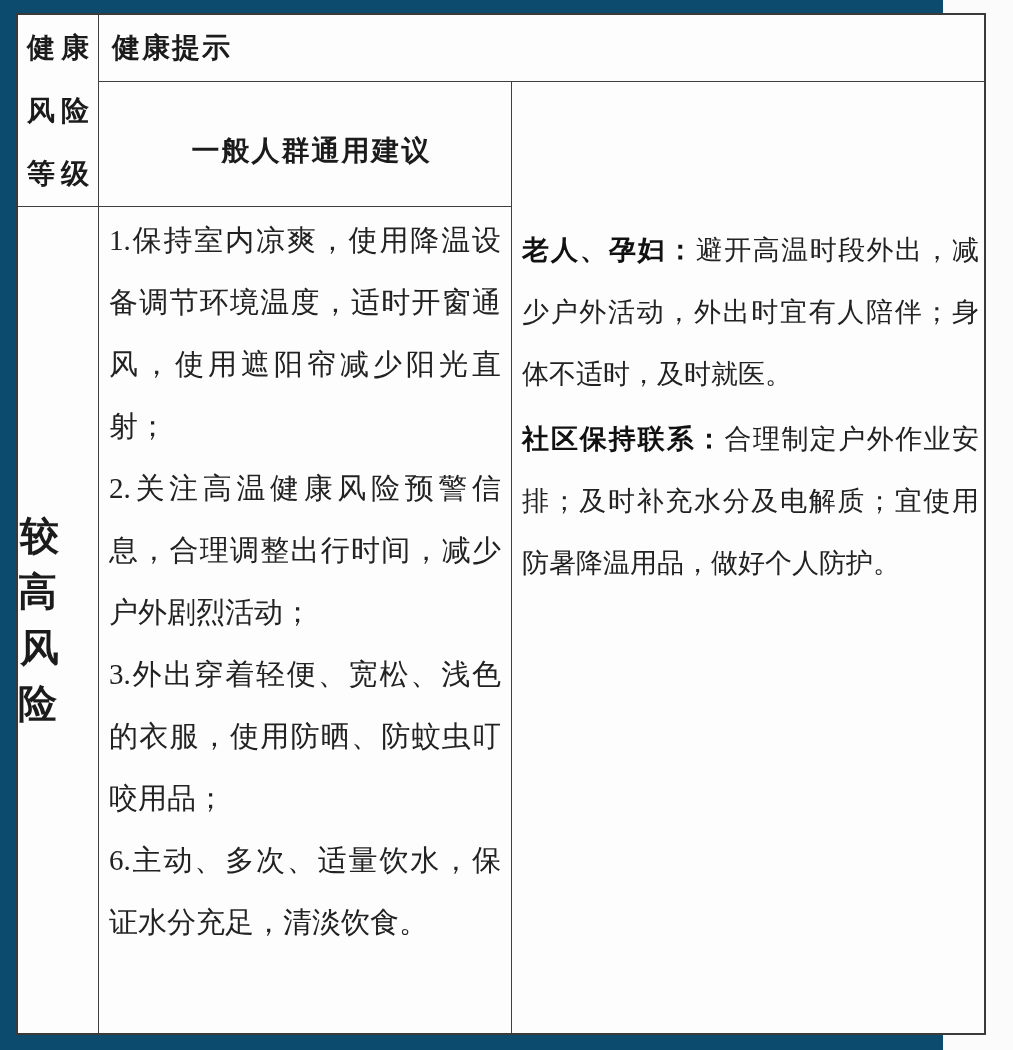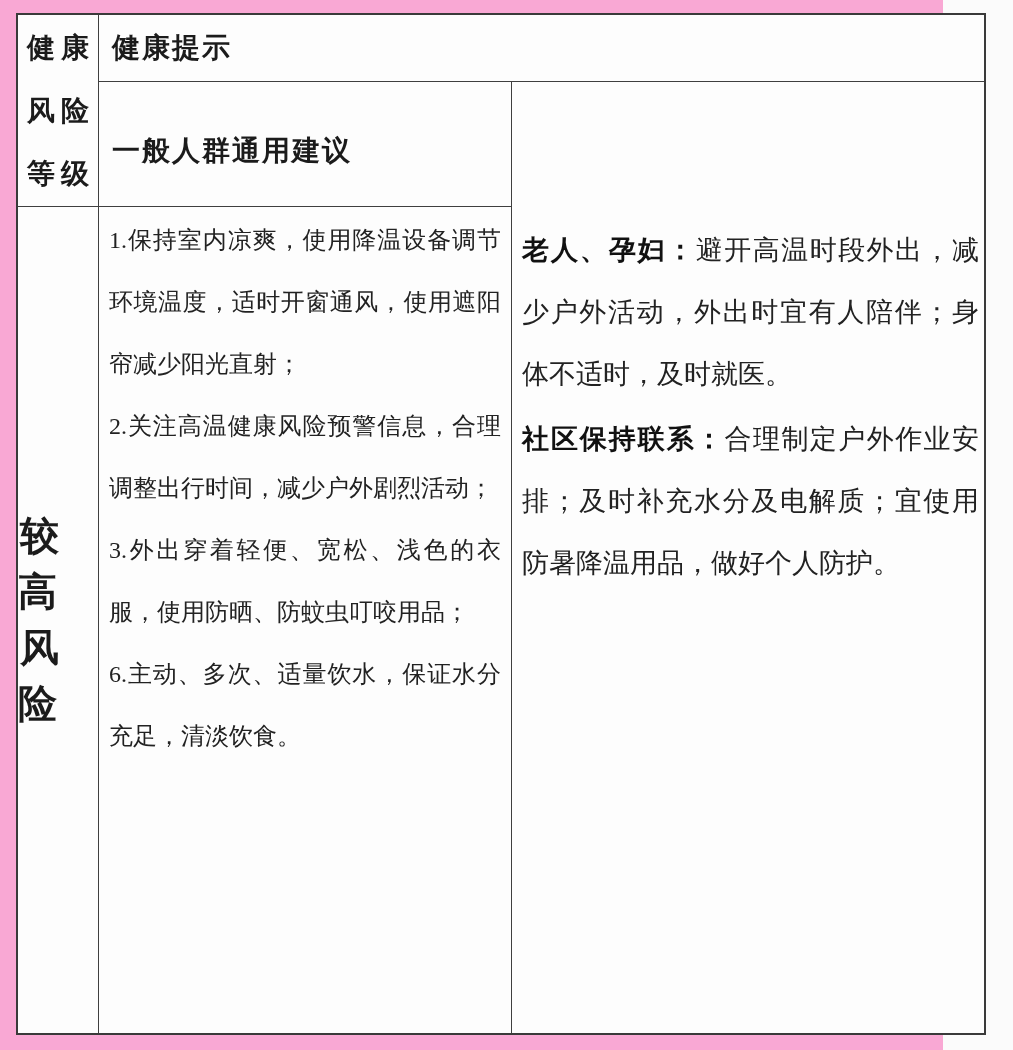--- a/index.html
+++ b/index.html
@@ -3,21 +3,21 @@
 <meta charset="utf-8">
 <style>
   * { margin: 0; padding: 0; box-sizing: border-box; }
   html, body {
     width: 1013px; height: 1050px;
     background: #fbfbfb;
     font-family: "Liberation Serif", "DejaVu Serif", serif;
     color: #1e1e1e;
     overflow: hidden;
   }
-  .page { position: relative; width: 943px; height: 1050px; background: #f9a8d4; }
+  .page { position: relative; width: 943px; height: 1050px; background: #0c4a6e; }
 
   .table {
     position: absolute; left: 16px; top: 13px;
     width: 970px; height: 1022px;
     display: grid;
     grid-template-columns: 81px 413px 1fr;
     grid-template-rows: 67px 125px 1fr;
     border: 2px solid #3a3a3a;
     background: #fdfdfd;
   }
@@ -42,21 +42,21 @@
   .cell-risk-header .hline { line-height: 63px; letter-spacing: 6px; text-indent: 6px; }
 
   .cell-tips-header {
     grid-area: 1 / 2 / 2 / 4;
     display: flex; align-items: center;
     padding-left: 13px;
   }
   .cell-general-header {
     grid-area: 2 / 2 / 3 / 3;
     display: flex; align-items: center;
-    padding-left: 13px; padding-top: 14px;
+    padding-left: 13px; padding-top: 14px; justify-content: center;
   }
   .cell-key-header {
     grid-area: 2 / 3 / 3 / 4;
     display: flex; align-items: center;
     padding-left: 12px; padding-top: 14px;
   }
 
   .cell-risk-level {
     grid-area: 3 / 1 / 4 / 2;
     display: flex; flex-direction: column;
@@ -67,21 +67,21 @@
   .cell-general-advice {
     grid-area: 3 / 2 / 4 / 3;
     padding: 2px 10px 0 10px;
   }
   .cell-key-advice {
     grid-area: 3 / 3 / 4 / 4;
     padding: 12px 5px 0 10px;
   }
 
   .advice {
-    font-size: 24px;
+    font-size: 29px;
     line-height: 62px;
     text-align: justify;
     color: #222;
   }
   .cell-key-advice .advice { font-size: 27px; margin-bottom: 3px; }
   .advice b {
     font-weight: bold;
     color: #111;
     letter-spacing: 0.5px;
   }

